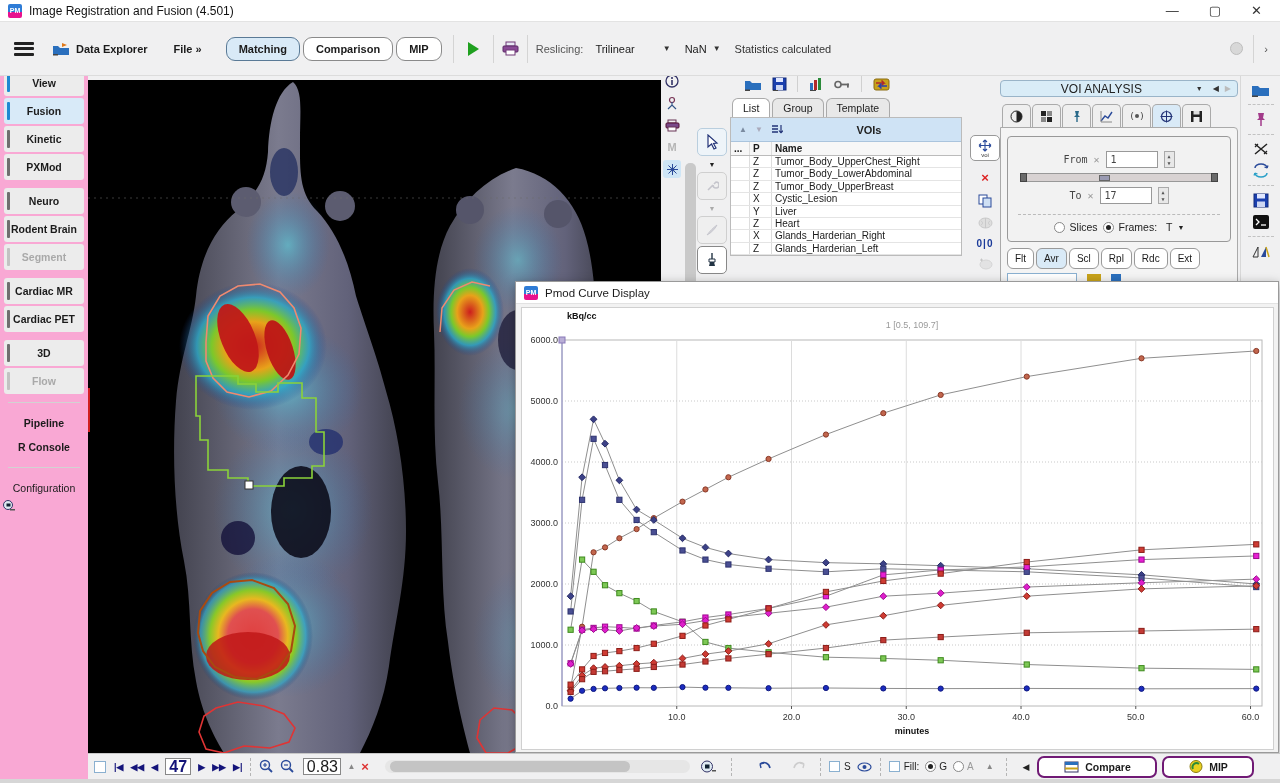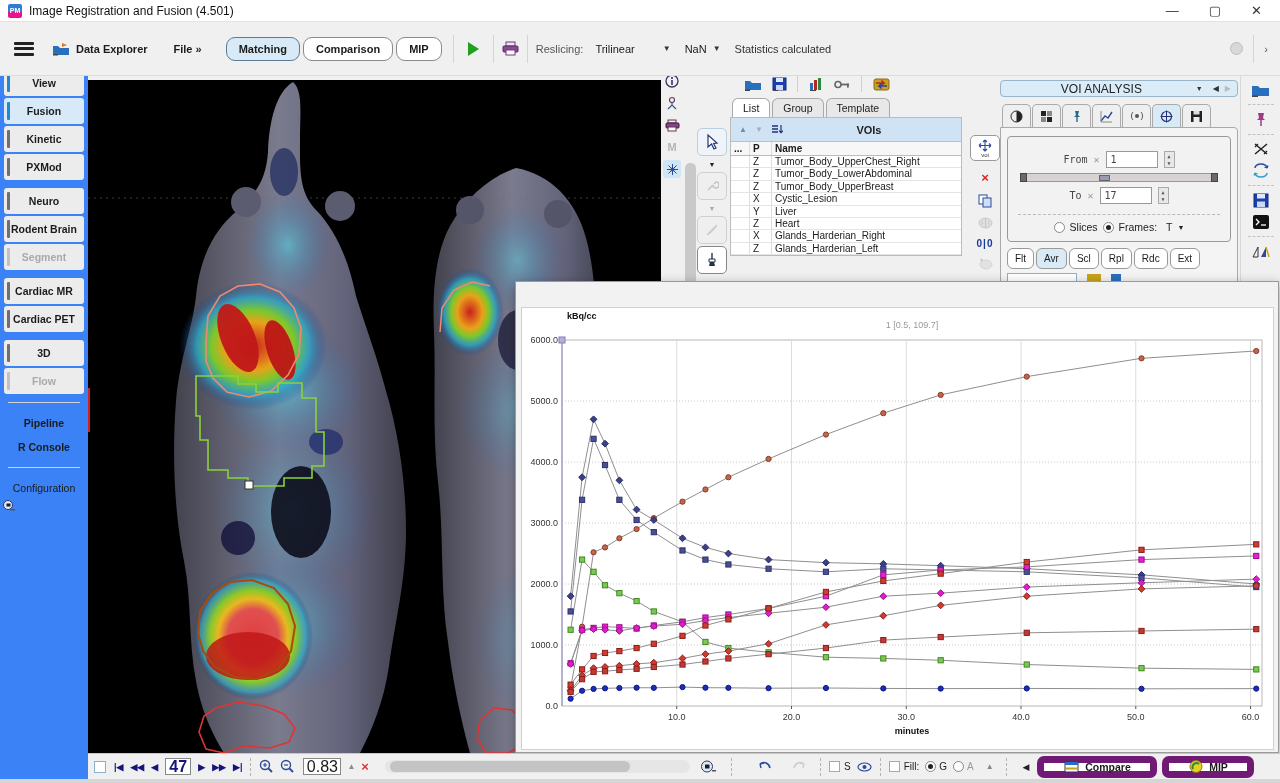--- a/index.html
+++ b/index.html
@@ -17,21 +17,21 @@
 .tb-item{display:flex;align-items:center;gap:6px;}
 .tb-label{font-weight:bold;font-size:11px;}
 .mode-btn{height:24px;padding:0 12px;border:1px solid #8a8a8a;border-radius:9px;background:#fff;font-weight:bold;font-size:11px;display:flex;align-items:center;margin-right:3px;cursor:pointer;}
 .mode-btn.active{background:#d9eaf7;border-color:#5a7a96;}
 .tb-sep{width:1px;height:28px;background:#d4d4d4;margin:0 8px;}
 .play-tri{width:0;height:0;border-left:11px solid #1fa01f;border-top:7px solid transparent;border-bottom:7px solid transparent;margin:0 6px;}
 .dd-arrow{color:#333;font-size:8px;}
 .status-text{margin-left:14px;color:#333;}
 .tb-circle{width:13px;height:13px;border-radius:50%;background:#d8d8d8;border:1px solid #bdbdbd;}
 
-#sidebar{position:absolute;left:0;top:68px;width:88px;height:715px;background:#3b82f6;z-index:4;}
+#sidebar{position:absolute;left:0;top:68px;width:88px;height:715px;background:#f9a8d4;z-index:4;}
 .sb-btn{position:relative;width:80px;margin:2px 4px 1px 4px;height:26px;background:#ececec;border-radius:3px;display:flex;align-items:center;justify-content:center;font-weight:bold;font-size:10.5px;cursor:pointer;}
 .sb-btn .bar{position:absolute;left:3px;top:4px;bottom:4px;width:3px;background:#6f6f6f;border-radius:1px;}
 .sb-btn.accent-blue .bar{background:#1e88d2;}
 .sb-btn.active{background:#d8eaf8;}
 .sb-btn.disabled{color:#a9a9a9;}
 .sb-btn.disabled .bar{background:#c2c2c2;}
 .sb-btn.gap{margin-top:8px;}
 .sb-sep{height:1px;background:#d2d2d2;margin:8px 8px;}
 .sb-link{text-align:center;font-weight:bold;font-size:10.5px;padding:6px 0;cursor:pointer;}
 .sb-config{text-align:center;font-size:10.5px;padding:6px 0;cursor:pointer;}
@@ -106,21 +106,21 @@
 #bottomstrip{position:absolute;left:0;top:779px;width:1280px;height:4px;background:#d6d6d6;z-index:60;}
 .bb-check{width:12px;height:12px;border:1px solid #8ab0d0;background:#fff;margin:0 8px 0 6px;flex:0 0 auto;cursor:pointer;}
 .navg{display:flex;align-items:center;gap:7px;color:#14147a;font-weight:bold;font-size:9px;}
 .navg span{cursor:pointer;}
 .bb-field{height:17px;border:1px solid #888;background:#fff;font-size:16px;display:flex;align-items:center;justify-content:center;}
 .bb-dashsep{width:1px;height:18px;border-left:1px dashed #b5b5b5;margin:0 8px;}
 .bb-x{color:#d33;font-weight:bold;font-size:13px;margin:0 6px;cursor:pointer;}
 .bb-up{color:#888;font-size:8px;margin-left:6px;cursor:pointer;}
 .hscroll{width:305px;height:13px;background:#e6e6e6;border-radius:7px;margin:0 10px;position:relative;}
 .hscroll .thumb{position:absolute;left:5px;top:1px;width:240px;height:11px;background:#c4c4c4;border-radius:6px;cursor:pointer;}
-.bb-btn{height:22px;border:7px solid #701a75;border-radius:7px;background:#fff;font-weight:bold;font-size:10.5px;display:flex;align-items:center;gap:6px;padding:0 14px;cursor:pointer;}
+.bb-btn{height:22px;border:2px solid #701a75;border-radius:7px;background:#fff;font-weight:bold;font-size:10.5px;display:flex;align-items:center;gap:6px;padding:0 14px;cursor:pointer;}
 .chk{width:11px;height:11px;border:1px solid #8ab0d0;background:#fff;display:inline-block;cursor:pointer;}
 .bb-lab{color:#222;font-size:10px;}
 .dim{color:#9a9a9a;}
 svg{display:block;}
 </style>
 </head>
 <body>
 
 <div id="titlebar">
   <div class="pm-logo">PM</div>
@@ -678,20 +678,24 @@
   <span class="rc-icon">
       <svg width="18" height="14">
         <path d="M1 13 L6 3 L6 13 Z" fill="none" stroke="#333"></path>
         <path d="M9 13 L14 3 L14 13 Z" fill="#2a4a9a"></path>
         <path d="M14 3 l3 10" stroke="#c8a21a" stroke-width="1.5"></path>
       </svg>
     </span>
 </div>
 
 <div id="curvewin">
+  <div class="ctitle">
+    <div class="pm-logo">PM</div>
+    <div class="wtitle">Pmod Curve Display</div>
+  </div>
   <div id="chartpanel">
     <svg id="curve-svg" width="751" height="441">
         <rect x="40" y="32" width="700" height="366" fill="#ffffff" stroke="#b8b8b8" stroke-width="1"></rect>
         <line x1="154.75409836065575" y1="32" x2="154.75409836065575" y2="398" stroke="#dcdcdc"></line>
         <line x1="154.75409836065575" y1="398" x2="154.75409836065575" y2="401" stroke="#555"></line>
         <text x="154.75409836065575" y="412" text-anchor="middle" fill="#333" font-size="9">10.0</text>
         <line x1="269.5081967213115" y1="32" x2="269.5081967213115" y2="398" stroke="#dcdcdc"></line>
         <line x1="269.5081967213115" y1="398" x2="269.5081967213115" y2="401" stroke="#555"></line>
         <text x="269.5081967213115" y="412" text-anchor="middle" fill="#333" font-size="9">20.0</text>
         <line x1="384.2622950819672" y1="32" x2="384.2622950819672" y2="398" stroke="#dcdcdc"></line>

